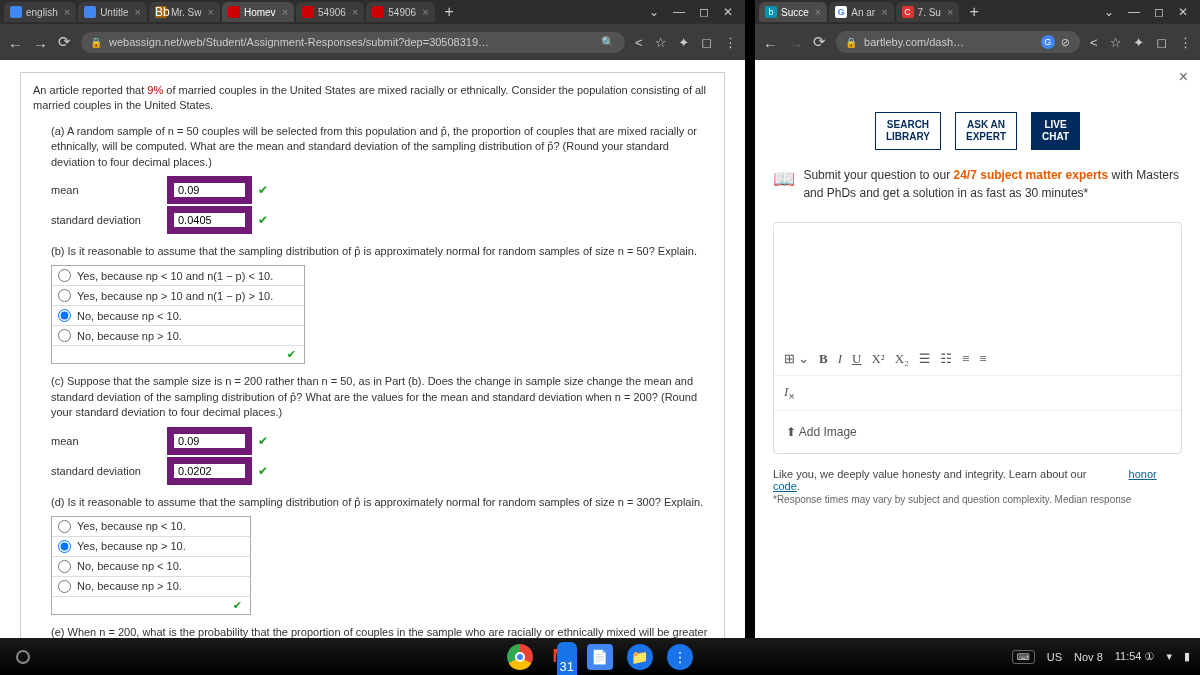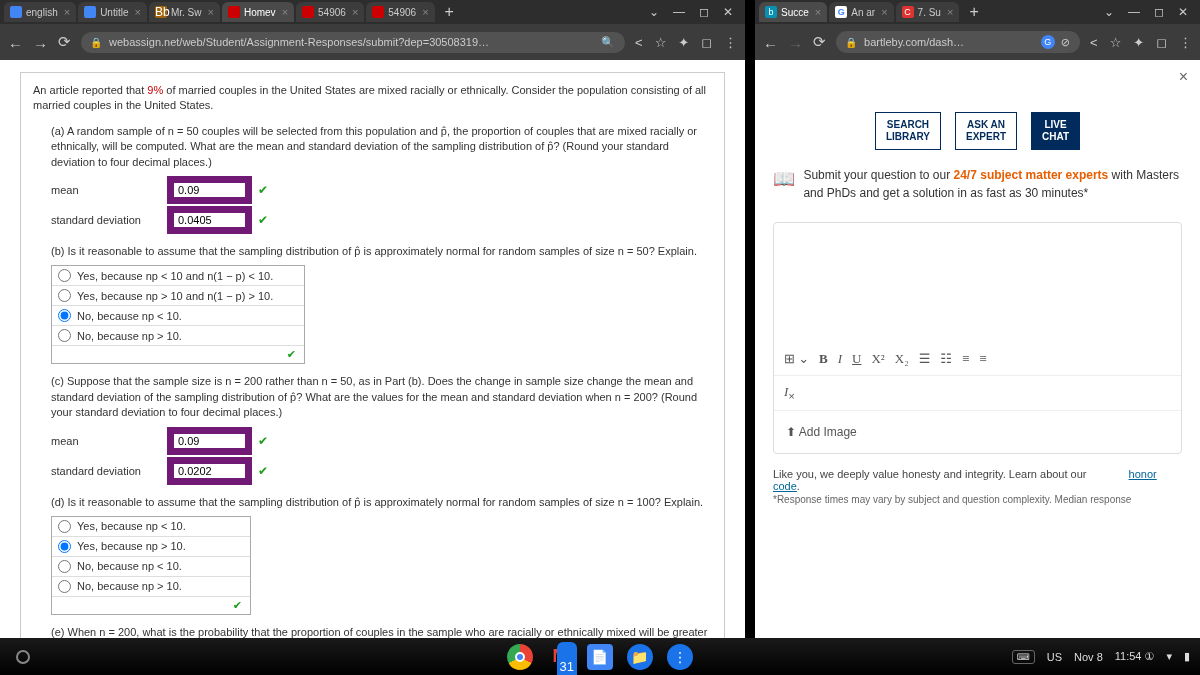--- a/index.html
+++ b/index.html
@@ -156,21 +156,21 @@
           <span class="field-label">mean</span>
           <input class="field-input" value="0.09" style="">
           <span class="check">✔</span>
         </div>
       <div class="field-row">
           <span class="field-label">standard deviation</span>
           <input class="field-input" value="0.0202" style="">
           <span class="check">✔</span>
         </div>
 
-      <div class="part">(d) Is it reasonable to assume that the sampling distribution of p̂ is approximately normal for random samples of size n = 100? Explain.</div>
+      <div class="part">(d) Is it reasonable to assume that the sampling distribution of p̂ is approximately normal for random samples of size n = 300? Explain.</div>
       <div class="radio-box" style="width:200px">
         <div class="radio-opt">
             <input type="radio" name="d" style="">
             <span>Yes, because np &lt; 10.</span>
           </div>
         <div class="radio-opt">
             <input type="radio" name="d" checked="" style="">
             <span>Yes, because np &gt; 10.</span>
           </div>
         <div class="radio-opt">

